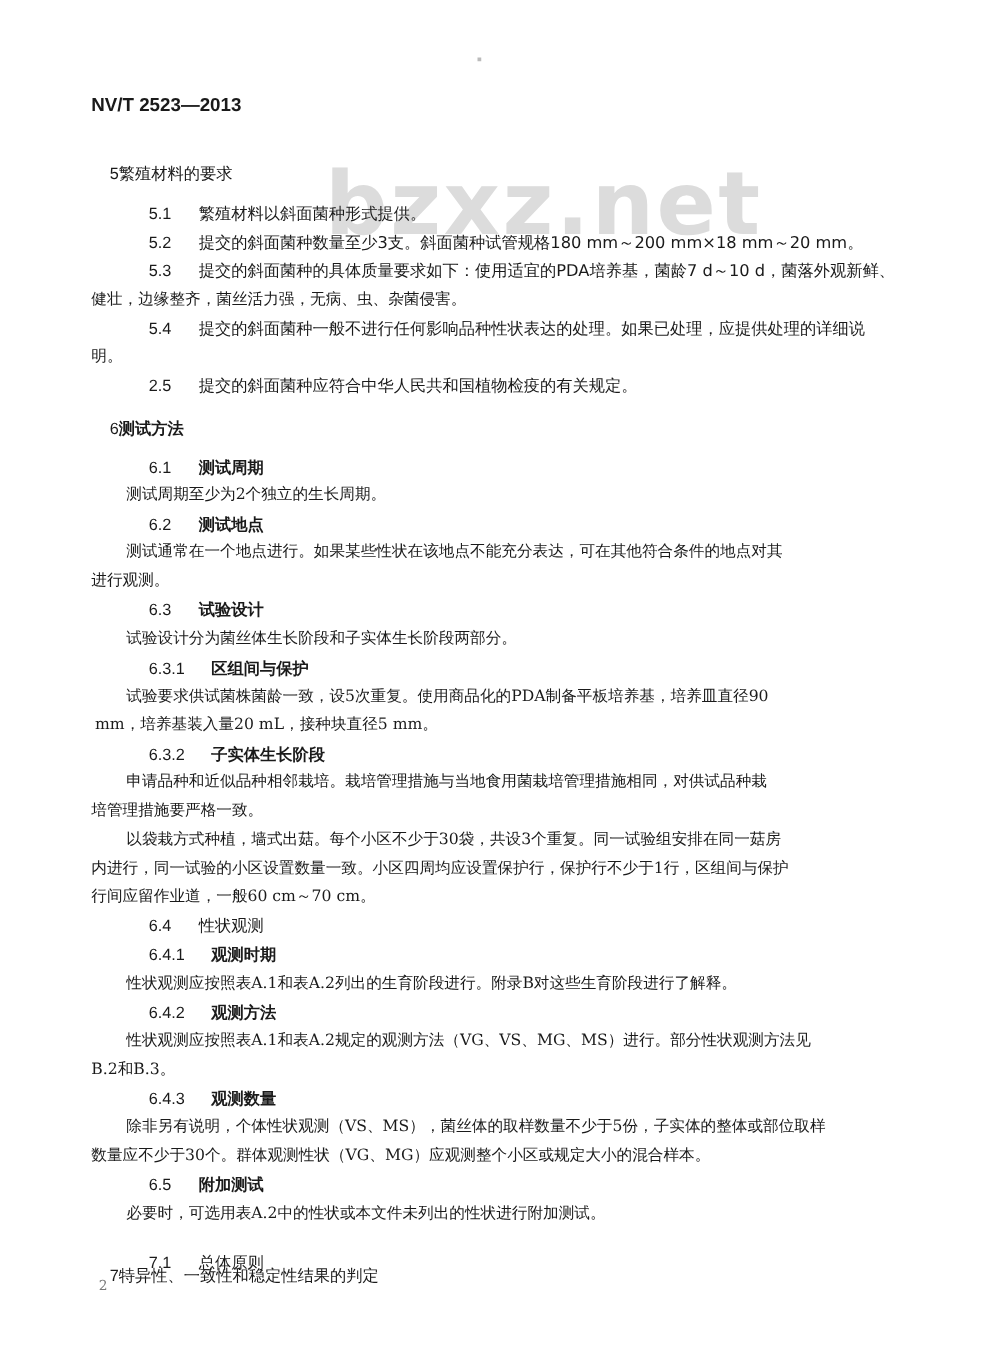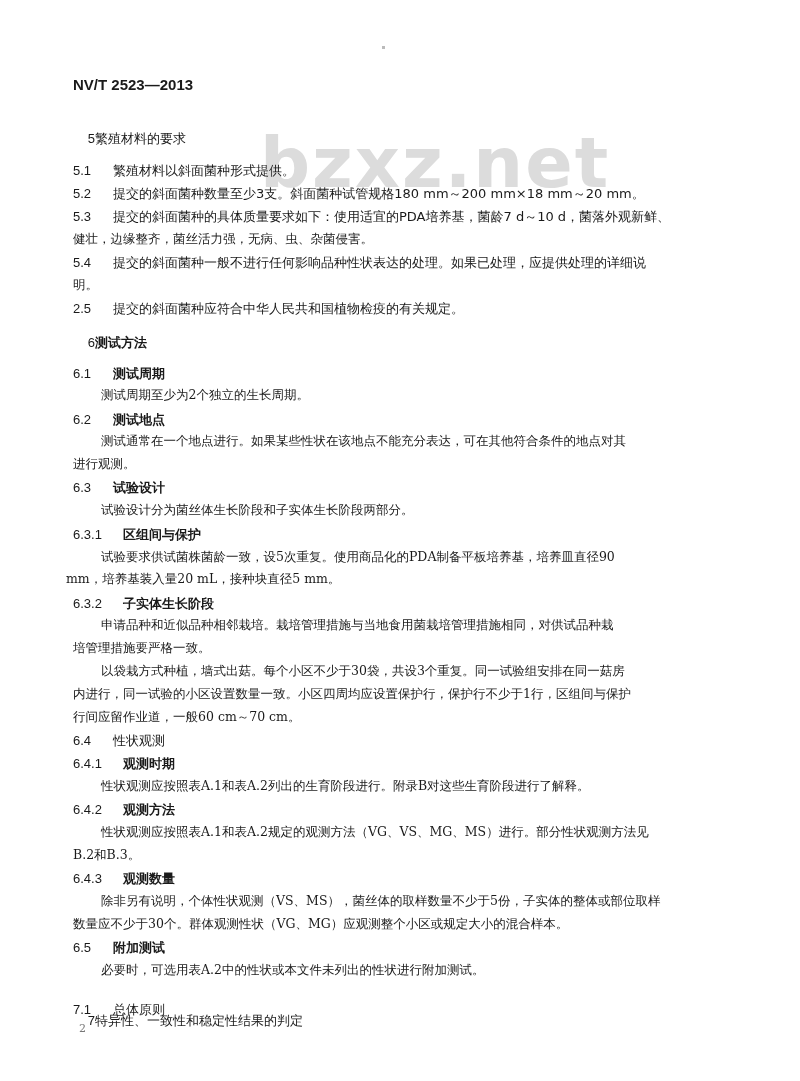--- a/index.html
+++ b/index.html
@@ -7,21 +7,21 @@
          font-family: "DejaVu Serif", "Liberation Serif", serif; color: #1a1a1a; }
   .watermark { position: absolute; left: 260px; top: 128px; font-family: "DejaVu Sans", sans-serif;
                font-weight: bold; font-size: 70px; color: #dcdcdc; letter-spacing: 2px; line-height: 1; z-index: 0; }
   .dot { position: absolute; left: 382px; top: 46px; width: 3px; height: 3px; background: #bbb; }
   .header { position: absolute; left: 73px; top: 76px; font-family: Liberation Sans, sans-serif; font-size: 15px; font-weight: bold; z-index: 1; }
   .line { position: absolute; font-size: 12.5px; line-height: 1; white-space: nowrap; z-index: 1; }
   .h1 { font-family: "DejaVu Sans", sans-serif; font-size: 13px; text-align: right; }
   .h2 { font-family: "DejaVu Sans", sans-serif; font-size: 13px; }
   .num { font-family: "Liberation Sans", sans-serif; display: inline-block; }
   .h1 .num { width: 22px; }
-  .h2 .num { width: 40px; }
+  .h2 .num { width: 40px; margin-left: 46px; }
   .h2.deep .num { width: 50px; }
   .ttl { font-weight: bold; }
   .pnum { position: absolute; left: 79px; top: 1022px; font-size: 11px; color: #777; }
 </style>
 </head>
 <body>
 
 <div class="dot"></div>
 <div class="watermark">bzxz.net</div>
 
@@ -43,21 +43,21 @@
 
 <div class="line h2" style="left:73px;top:413px"><span class="num">6.2</span><span class="ttl">测试地点</span></div>
 <div class="line" style="left:101px;top:435px">测试通常在一个地点进行。如果某些性状在该地点不能充分表达，可在其他符合条件的地点对其</div>
 <div class="line" style="left:73px;top:458px">进行观测。</div>
 
 <div class="line h2" style="left:73px;top:481px"><span class="num">6.3</span><span class="ttl">试验设计</span></div>
 <div class="line" style="left:101px;top:504px">试验设计分为菌丝体生长阶段和子实体生长阶段两部分。</div>
 
 <div class="line h2 deep" style="left:73px;top:528px"><span class="num">6.3.1</span><span class="ttl">区组间与保护</span></div>
 <div class="line" style="left:101px;top:551px">试验要求供试菌株菌龄一致，设5次重复。使用商品化的PDA制备平板培养基，培养皿直径90</div>
-<div class="line" style="left:66px;top:573px">mm，培养基装入量20 mL，接种块直径5 mm。</div>
+<div class="line" style="left:76px;top:573px">mm，培养基装入量20 mL，接种块直径5 mm。</div>
 
 <div class="line h2 deep" style="left:73px;top:597px"><span class="num">6.3.2</span><span class="ttl">子实体生长阶段</span></div>
 <div class="line" style="left:101px;top:619px">申请品种和近似品种相邻栽培。栽培管理措施与当地食用菌栽培管理措施相同，对供试品种栽</div>
 <div class="line" style="left:73px;top:642px">培管理措施要严格一致。</div>
 <div class="line" style="left:101px;top:665px">以袋栽方式种植，墙式出菇。每个小区不少于30袋，共设3个重复。同一试验组安排在同一菇房</div>
 <div class="line" style="left:73px;top:688px">内进行，同一试验的小区设置数量一致。小区四周均应设置保护行，保护行不少于1行，区组间与保护</div>
 <div class="line" style="left:73px;top:711px">行间应留作业道，一般60 cm～70 cm。</div>
 
 <div class="line h2" style="left:73px;top:734px"><span class="num">6.4</span><span>性状观测</span></div>
 

